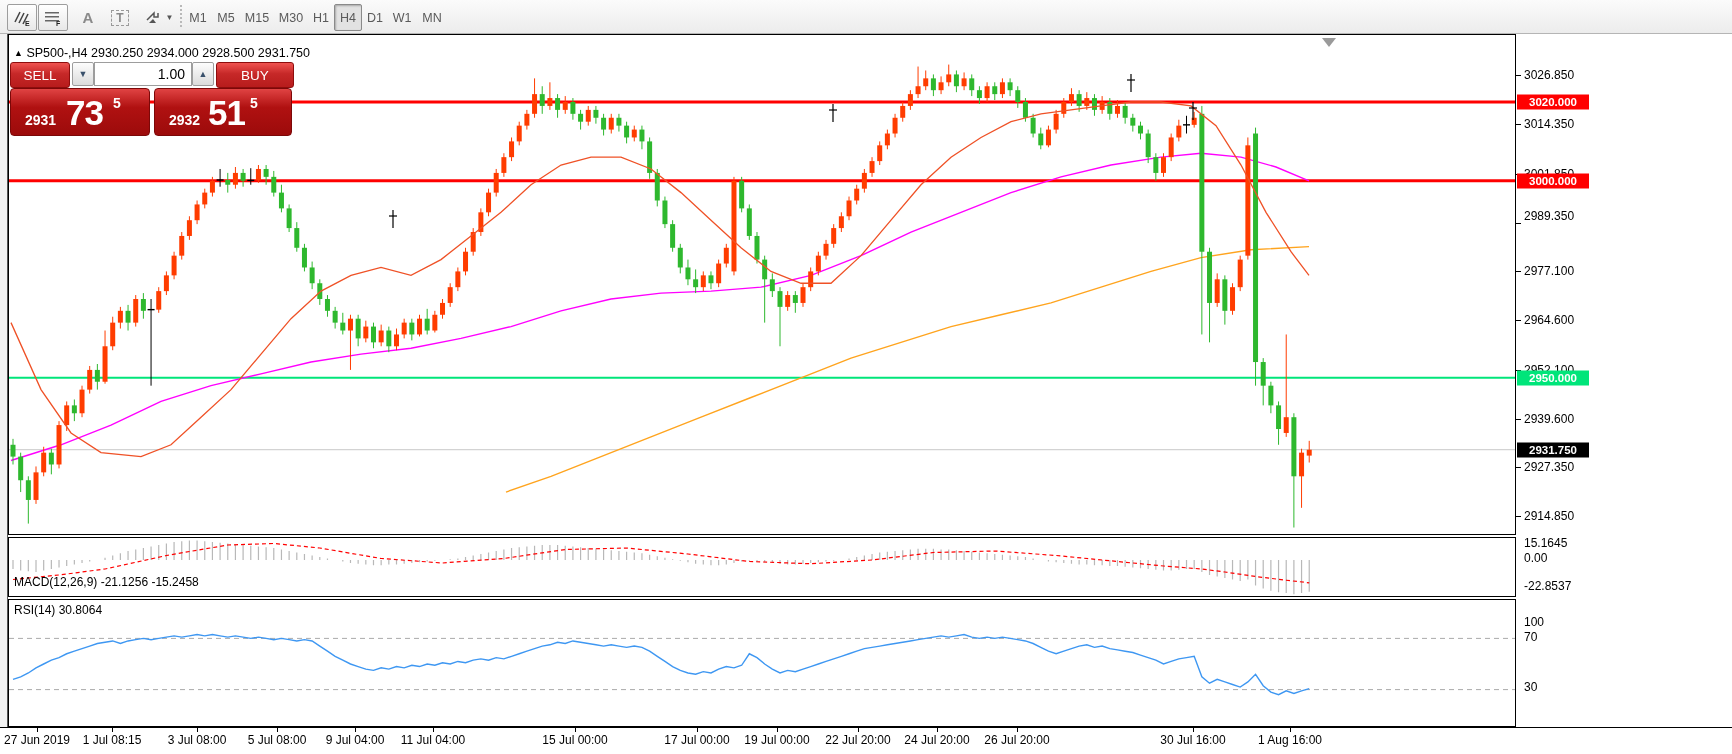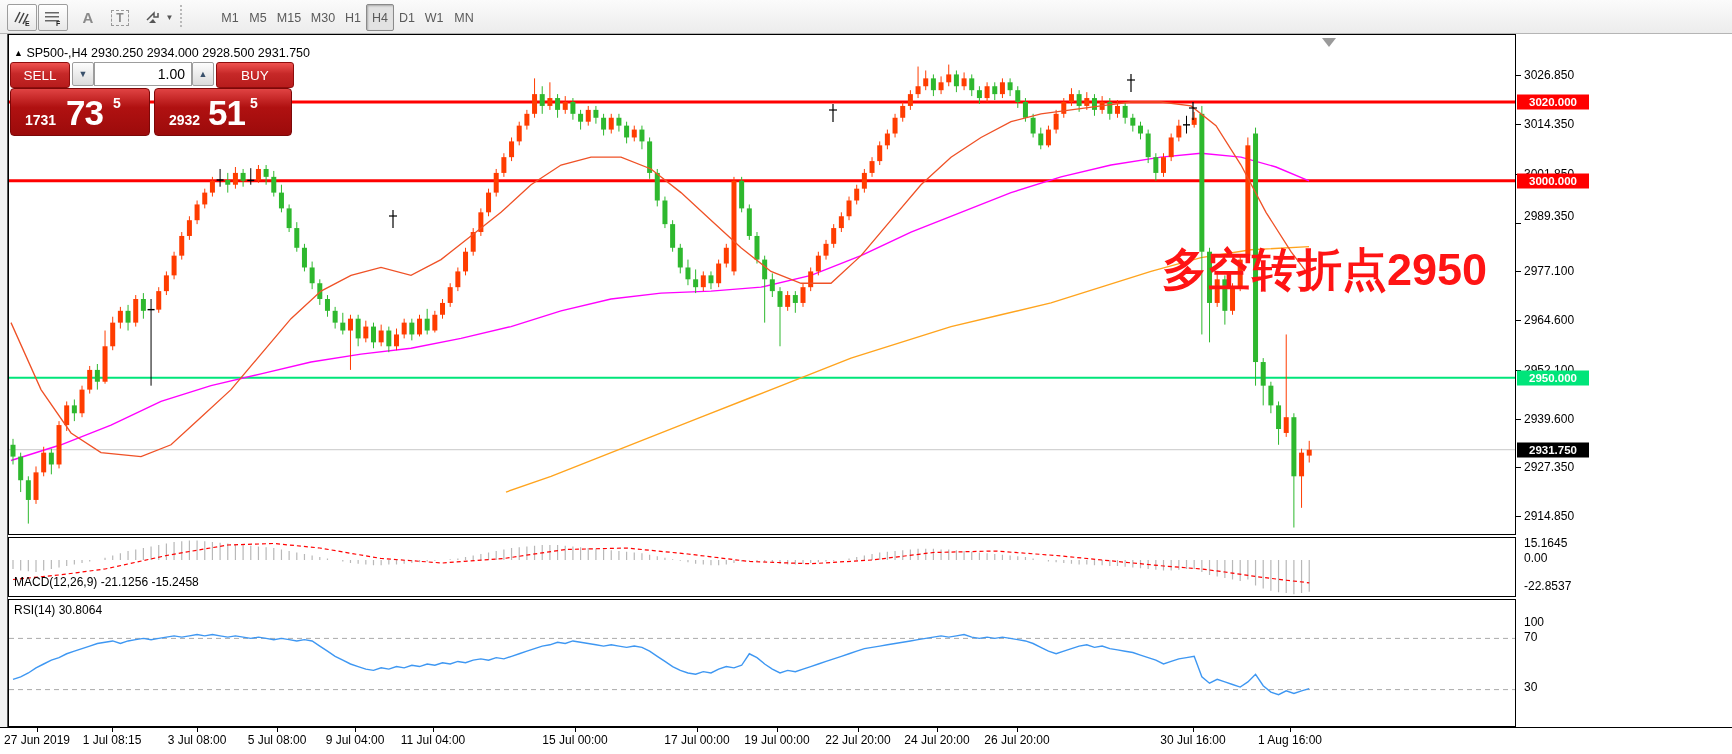--- a/index.html
+++ b/index.html
@@ -6,21 +6,21 @@
   #screen{position:relative;width:1732px;height:754px;background:#ffffff;
     font-family:"Liberation Sans","DejaVu Sans",sans-serif;overflow:hidden;
     border-bottom:3px solid #000;}
   
   .toolbar{position:absolute;left:0;top:0;width:1732px;height:33px;
     background:linear-gradient(#fbfbfb,#ececec);border-bottom:1px solid #b5b5b5;}
   .tbtn{position:absolute;top:4px;height:25px;display:flex;align-items:center;justify-content:center;
     font-size:12px;color:#555;cursor:pointer;border:1px solid transparent;border-radius:2px;}
   .tbtn.icon{border:1px solid #9d9d9d;background:linear-gradient(#ffffff,#e8e8e8);}
   .tbtn.sel{border:1px solid #8a8a8a;background:#e2e2e2;box-shadow:inset 1px 1px 2px rgba(0,0,0,.25);}
-  .tf{color:#5a5a5a;font-size:12.5px;margin-left:32px;}
+  .tf{color:#5a5a5a;font-size:12.5px;}
   .tsep{position:absolute;top:5px;height:22px;width:0;border-left:2px dotted #b9b9b9;}
   
   .pane{position:absolute;left:8px;width:1508px;background:#fff;border:1px solid #000;box-sizing:border-box;}
   #main-pane{top:34px;height:501px;}
   #macd-pane{top:537px;height:60px;}
   #rsi-pane{top:599px;height:128px;}
   .pane svg{position:absolute;left:0;top:0;}
   #left-strip{position:absolute;left:0;top:34px;width:8px;height:717px;background:#f2f2f2;border-right:1px solid #555;box-sizing:border-box;}
   
   #price-axis{position:absolute;left:1516px;top:34px;width:216px;height:693px;background:#fff;}
@@ -653,31 +653,30 @@
         <polyline points="4,79.36 11.67,76.8 19.34,72.96000000000001 27.009999999999998,67.84 34.68,64 42.35,60.160000000000004 50.019999999999996,57.6 57.69,53.76 65.36,51.2 73.03,48.64 80.7,46.08 88.37,43.52 96.03999999999999,42.24 103.71,40.96 111.38,43.52 119.05,40.96 126.72,39.68 134.39,38.4 142.06,39.68 149.73,38.4 157.4,37.12 165.07,35.84 172.74,37.12 180.41,35.84 188.07999999999998,34.56 195.75,35.84 203.42,34.56 211.09,35.84 218.76,37.12 226.43,35.84 234.1,37.12 241.77,38.4 249.44,37.12 257.11,38.4 264.78,39.68 272.45,38.4 280.12,39.68 287.79,40.96 295.46,39.68 303.13,40.96 310.8,46.08 318.46999999999997,51.2 326.14,56.32 333.81,60.160000000000004 341.48,64 349.15,66.56 356.82,69.12 364.49,70.4 372.15999999999997,67.84 379.83,69.12 387.5,66.56 395.17,67.84 402.84,65.28 410.51,66.56 418.18,64 425.85,65.28 433.52,62.72 441.19,64 448.86,61.44 456.53,62.72 464.2,60.160000000000004 471.87,58.88 479.54,60.160000000000004 487.21,57.6 494.88,58.88 502.55,56.32 510.21999999999997,53.76 517.89,51.2 525.56,48.64 533.23,46.08 540.9,44.800000000000004 548.57,42.24 556.24,43.52 563.91,40.96 571.58,42.24 579.25,43.52 586.92,44.800000000000004 594.59,46.08 602.26,44.800000000000004 609.93,46.08 617.6,47.36 625.27,46.08 632.9399999999999,47.36 640.61,51.2 648.28,56.32 655.95,61.44 663.62,66.56 671.29,70.4 678.96,72.96000000000001 686.63,74.24 694.3,71.68 701.97,72.96000000000001 709.64,69.12 717.31,66.56 724.98,67.84 732.65,65.28 740.3199999999999,53.76 747.99,57.6 755.66,64 763.33,69.12 771,72.96000000000001 778.67,70.4 786.34,71.68 794.01,69.12 801.68,66.56 809.35,64 817.02,61.44 824.6899999999999,58.88 832.36,56.32 840.03,53.76 847.7,51.2 855.37,48.64 863.04,47.36 870.71,46.08 878.38,44.800000000000004 886.05,43.52 893.72,42.24 901.39,40.96 909.06,39.68 916.73,38.4 924.4,37.12 932.0699999999999,35.84 939.74,37.12 947.41,35.84 955.08,34.56 962.75,37.12 970.42,38.4 978.09,37.12 985.76,38.4 993.43,37.12 1001.1,38.4 1008.77,39.68 1016.4399999999999,40.96 1024.1100000000001,43.52 1031.78,47.36 1039.45,51.2 1047.12,53.76 1054.79,51.2 1062.46,48.64 1070.1299999999999,46.08 1077.8,44.800000000000004 1085.47,47.36 1093.14,46.08 1100.81,48.64 1108.48,49.92 1116.15,51.2 1123.82,52.480000000000004 1131.49,55.04 1139.16,57.6 1146.83,60.160000000000004 1154.5,64 1162.17,61.44 1169.84,58.88 1177.51,57.6 1185.18,56.32 1192.85,76.8 1200.52,83.2 1208.19,79.36 1215.86,81.92 1223.53,84.48 1231.2,87.04 1238.87,81.92 1246.54,74.24 1254.21,85.76 1261.8799999999999,92.16 1269.55,94.72 1277.22,90.88 1284.89,93.44 1292.56,90.88 1300.23,88.57600000000001" fill="none" stroke="#3e97f2" stroke-width="1.4"></polyline>
       </svg>
   </div>
 
   <div class="chart-title">
     <span class="arr">▲</span>
     <span>SP500-,H4  2930.250 2934.000 2928.500 2931.750</span>
   </div>
   <div class="ind-label" style="left:14px;top:552px;margin-top:23px;">MACD(12,26,9) -21.1256 -15.2458</div>
   <div class="ind-label" style="left:14px;top:603px;">RSI(14) 30.8064</div>
-  <div class="annotation" id="annotation" style="color: rgb(255, 20, 20);">多空转折点2950</div>
   <div class="shift-marker"></div>
 
   <div id="order-panel">
     <div class="ob" id="sell-btn">SELL</div>
     <div class="spin" style="left:62px;">▼</div>
     <input id="vol-input" value="1.00" style="">
     <div class="spin" style="left:182px;">▲</div>
     <div class="ob" id="buy-btn">BUY</div>
     <div class="qpanel" id="bid-panel">
-      <span class="qsmall">1731</span>
+      <span class="qsmall">2931</span>
       <span class="qbig">73</span>
       <span class="qsup">5</span>
     </div>
     <div class="qpanel" id="ask-panel">
       <span class="qsmall">2932</span>
       <span class="qbig">51</span>
       <span class="qsup">5</span>
     </div>
   </div>
 

